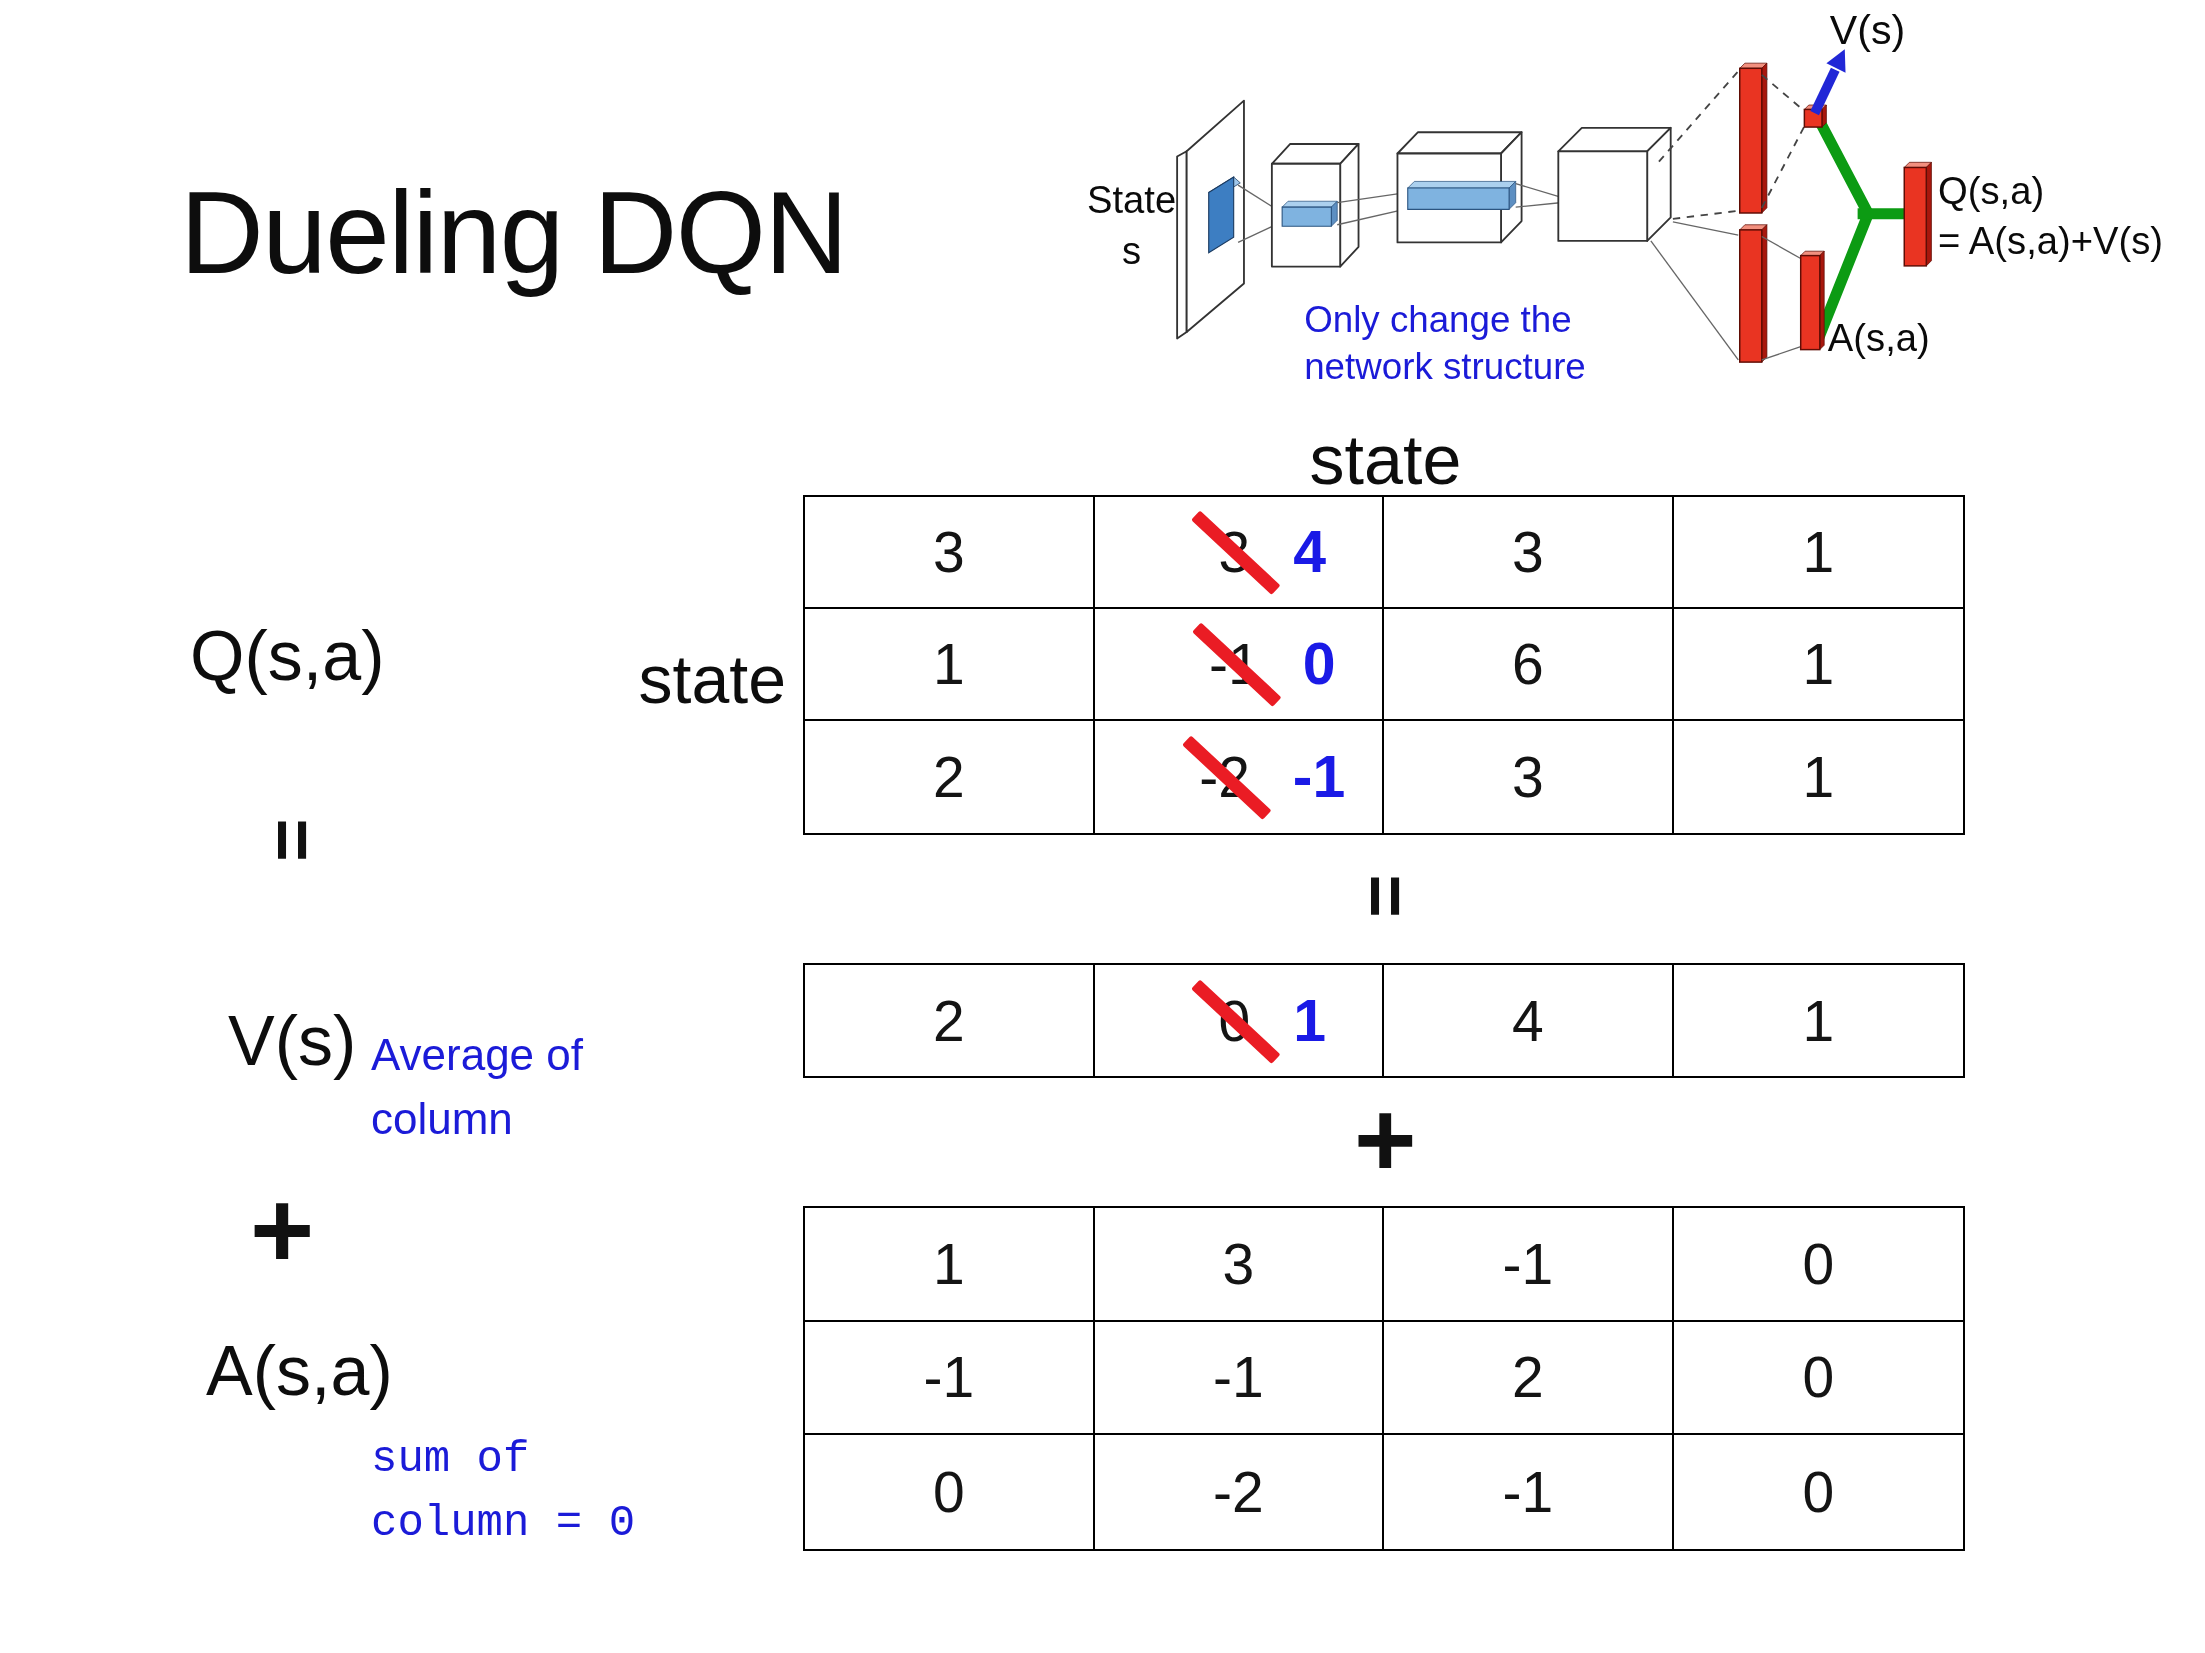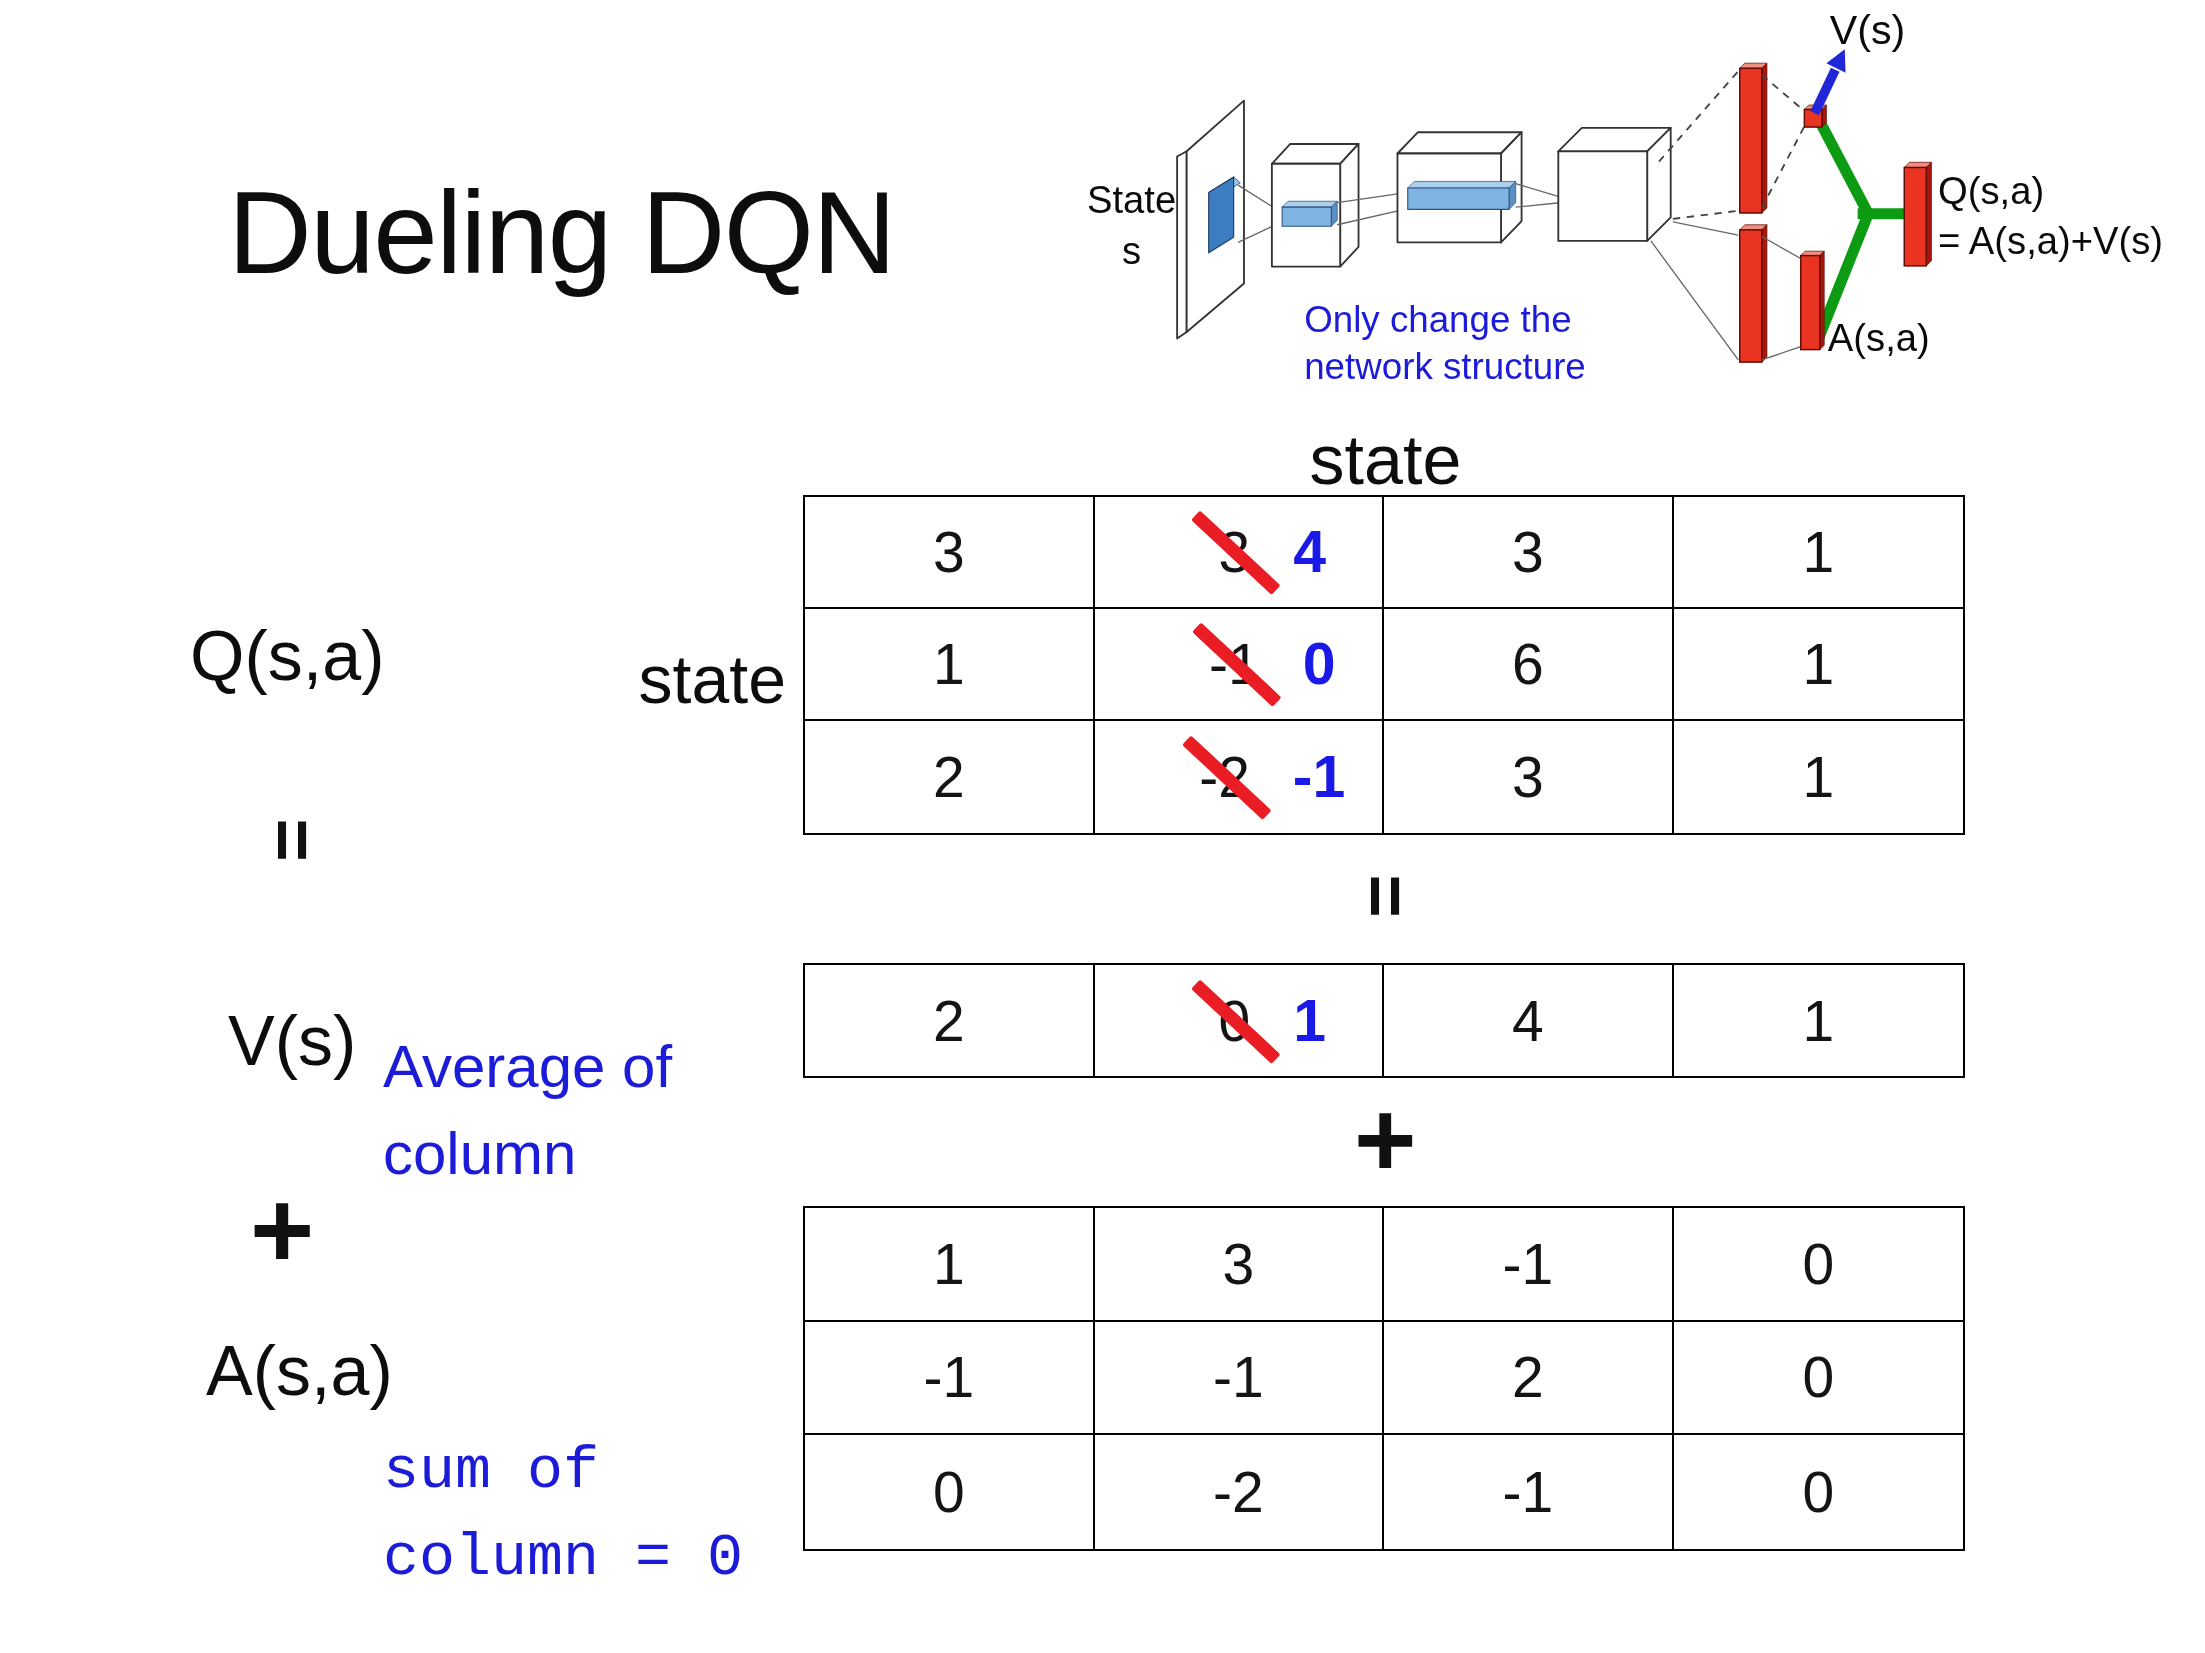--- a/index.html
+++ b/index.html
@@ -4,40 +4,40 @@
 <style>
   html,body{margin:0;padding:0;background:#ffffff;}
   .slide{
     position:relative;width:2205px;height:1654px;background:#fff;overflow:hidden;
     font-family:"Liberation Sans",sans-serif;color:#111;
   }
   .abs{position:absolute;}
   
   .title{
     left:180px;top:175px;font-size:116px;letter-spacing:-1.5px;color:#0d0d0d;
-    line-height:1;white-space:nowrap;margin-left:48px;
+    line-height:1;white-space:nowrap;
   }
   
   .eq-label{font-size:70px;color:#0d0d0d;line-height:1;white-space:nowrap;}
   .lbl-q{left:190px;top:621px;}
   .lbl-action{left:573px;top:645px;width:213px;text-align:right;font-size:68px;}
   .lbl-v{left:228px;top:1006px;}
   .lbl-a{left:206px;top:1336px;}
   .rot-eq{
     font-size:74px;font-weight:bold;line-height:1;
     transform:rotate(90deg);transform-origin:center center;
   }
   .eq-left{left:259px;top:803px;width:66px;text-align:center;}
   .eq-center{left:1352px;top:859px;width:66px;text-align:center;}
   .plus{font-size:110px;font-weight:600;line-height:1;}
   .plus-left{left:250px;top:1175px;}
   .plus-center{left:1354px;top:1086px;font-size:107px;}
   .lbl-state{left:1242px;top:425px;width:287px;text-align:center;font-size:70px;line-height:1;}
   .note-blue{
-    color:var(--note-blue);font-size:60px;line-height:1.45;white-space:pre-line;margin-left:12px;
+    color:var(--note-blue);font-size:44px;line-height:1.45;white-space:pre-line;
   }
   .note-avg{left:371px;top:1023px;}
   .note-sum{left:371px;top:1428px;font-family:Liberation Mono, monospace;}
   
   .num-table{
     position:absolute;left:803px;width:1162px;background:#fff;
     border:2.2px solid #000;box-sizing:border-box;
     display:grid;grid-template-columns:repeat(4,1fr);
   }
   .tbl-q{top:495px;height:340px;grid-template-rows:repeat(3,1fr);}

